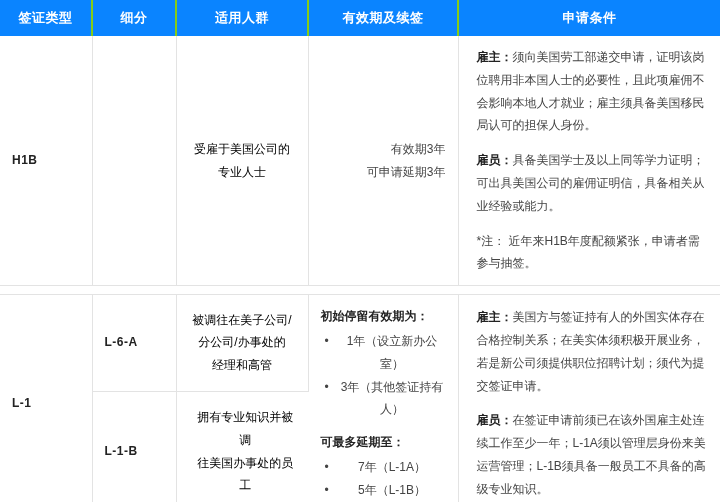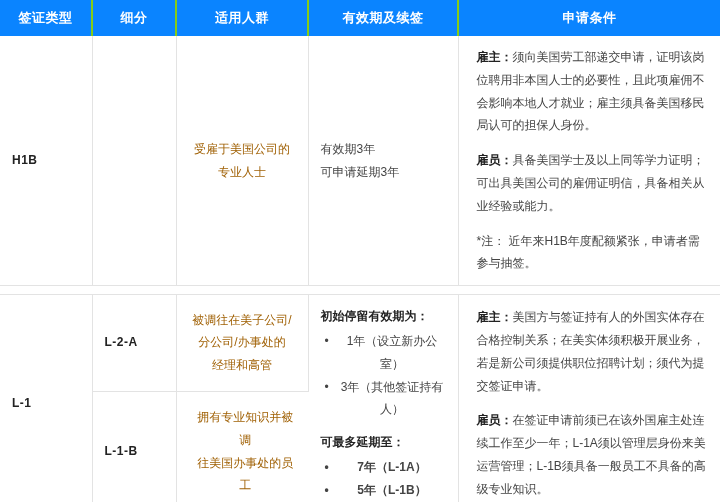--- a/index.html
+++ b/index.html
@@ -50,26 +50,26 @@
 
   .cell-type, .cell-sub {
     text-align: left;
     font-size: 17px;
     font-weight: bold;
     color: #222222;
     letter-spacing: 0.5px;
   }
   .cell-people {
     text-align: center;
-    color: #a16207;
+    color: #000000;
   }
   .cell-valid {
     color: #444444;
   }
-  .cell-valid.center { text-align: left; margin-left: 8px; }
+  .cell-valid.center { text-align: right; margin-left: 8px; }
   .cell-cond {
     color: #444444;
     text-align: left;
   }
   .para { margin: 0 0 12px 0; }
   .para:last-child { margin-bottom: 0; }
   .b { font-weight: bold; color: #222222; }
   .sub-head {
     font-weight: bold;
     color: #222222;
@@ -85,21 +85,21 @@
     position: relative;
     padding-left: 2px;
   }
   .bullets li:before {
     content: "•";
     position: absolute;
     left: -12px;
     top: 0;
     color: #444444;
   }
-  .bullets.last { margin-bottom: 0; font-weight: bold; }
+  .bullets.last { margin-bottom: 0; }
   .spacer-row td {
     border-right: none;
     border-bottom: 1px solid #e3e3e3;
     padding: 0;
     height: 8px;
     background: #ffffff;
   }
   .nowrap-line { display: block; }
 </style>
 </head>
@@ -141,21 +141,21 @@
         <p class="para">*注： 近年来H1B年度配额紧张，申请者需参与抽签。</p>
       </td>
     </tr>
 
     <tr class="spacer-row">
       <td colspan="5"></td>
     </tr>
 
     <tr>
       <td class="cell-type" rowspan="2">L-1</td>
-      <td class="cell-sub">L-2-A</td>
+      <td class="cell-sub">L-6-A</td>
       <td class="cell-people">
         <span class="nowrap-line">被调往在美子公司/</span>
         <span class="nowrap-line">分公司/办事处的</span>
         <span class="nowrap-line">经理和高管</span>
       </td>
       <td class="cell-valid" rowspan="2">
         <p class="sub-head">初始停留有效期为：</p>
         <ul class="bullets">
           <li>1年（设立新办公室）</li>
           <li>3年（其他签证持有人）</li>

